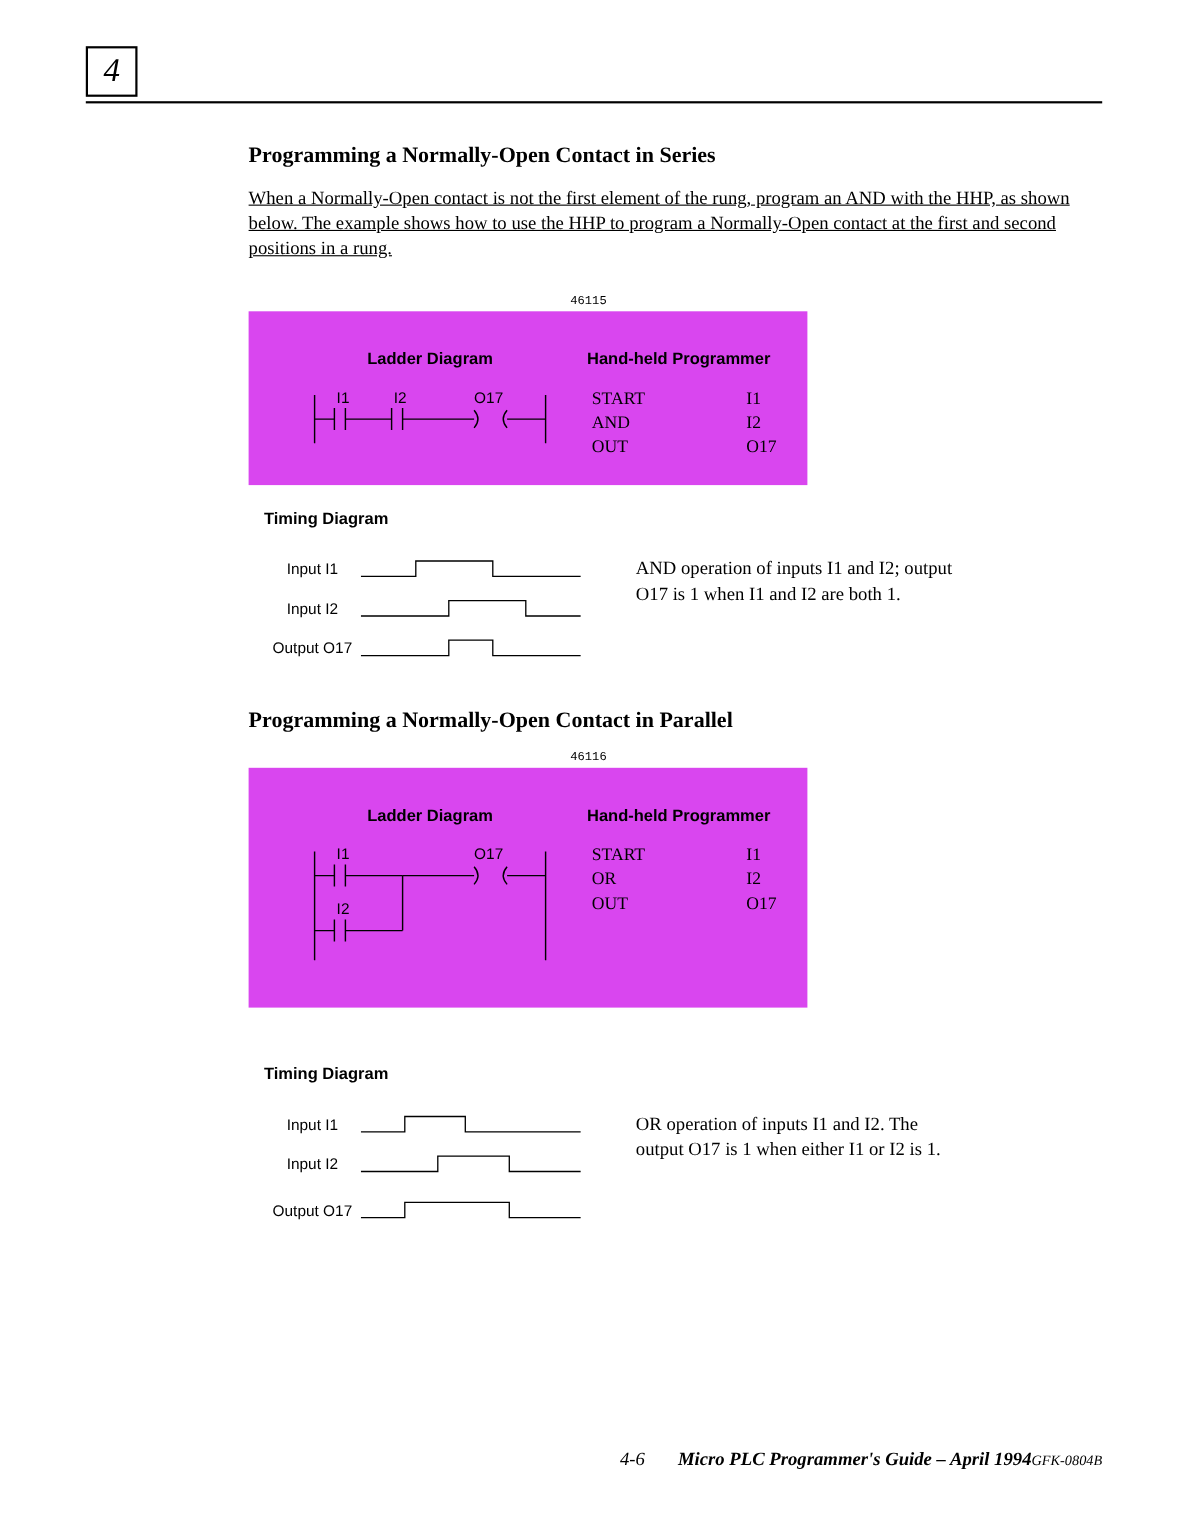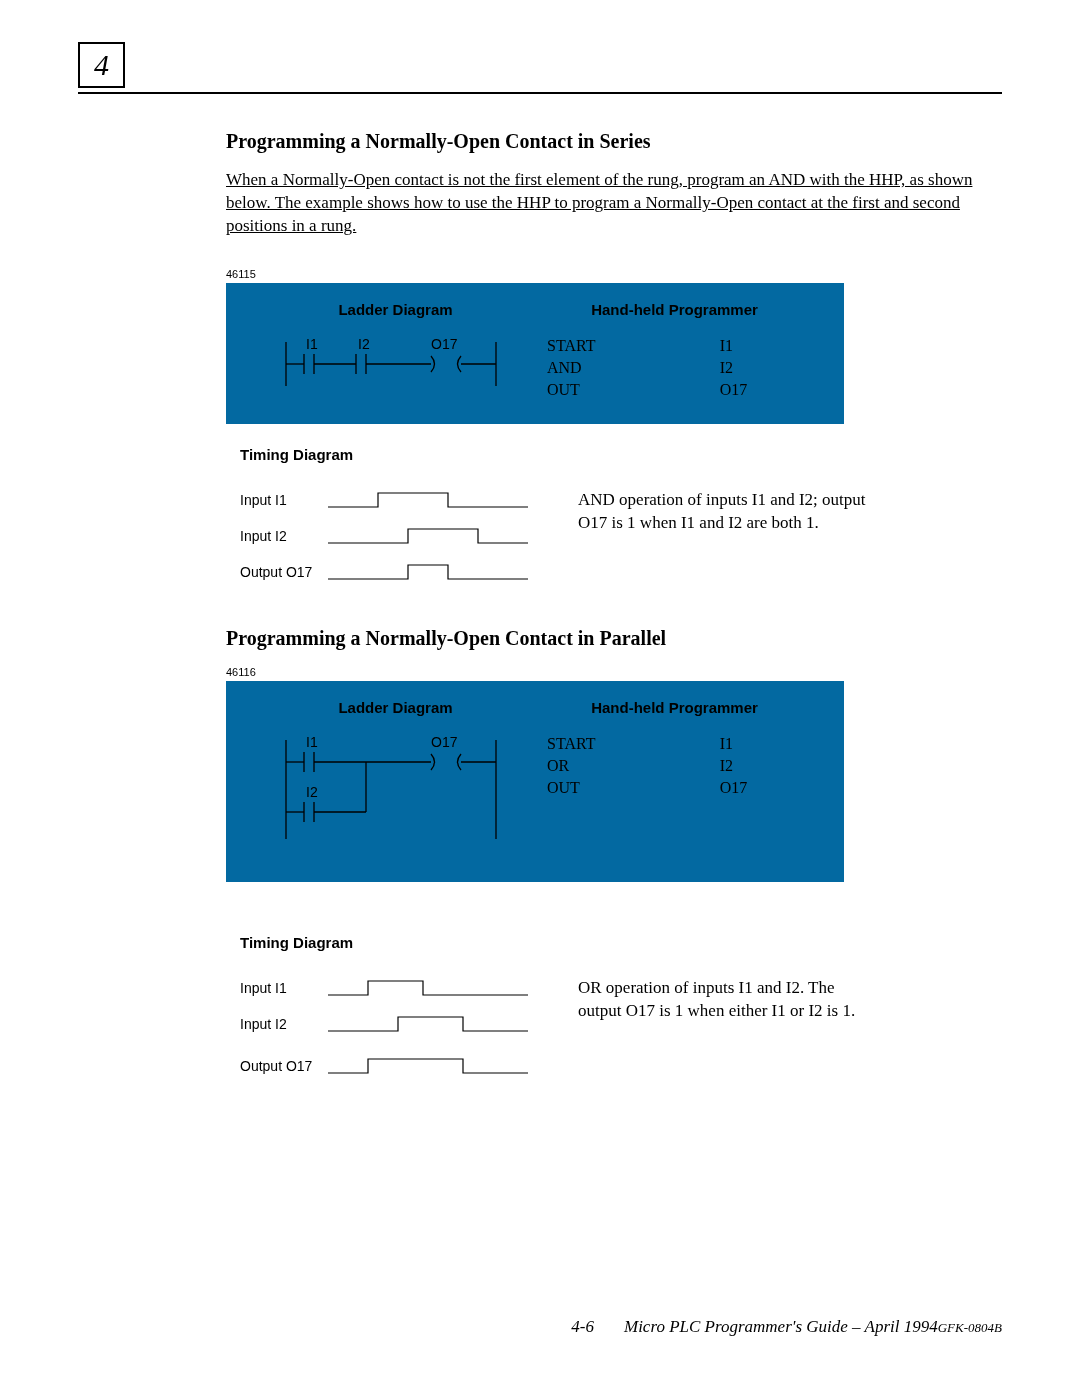--- a/index.html
+++ b/index.html
@@ -42,31 +42,31 @@
     margin: 0 0 16px 0;
   }
   p.body-text {
     font-family: 'Book Antiqua', Palatino, Georgia, serif;
     font-size: 17px;
     line-height: 1.35;
     margin: 0 0 30px 0;
     text-decoration: underline;
   }
   .figure-id {
-    font-family: Liberation Sans, sans-serif;
+    font-family: Liberation Mono, monospace;
     font-size: 11px;
-    text-align: left;
+    text-align: center;
     padding-right: 5px;
     margin-bottom: 3px;
   }
   .gray-panel {
-    background: #0369a1;
-    padding: 18px 30px 22px 30px;
+    background: #d946ef;
+    padding: 35px 30px 22px 30px;
     box-sizing: border-box;
-    width: 618px;
+    width: 508px;
     margin-bottom: 22px;
     display: flex;
   }
   .gray-panel.panel2 { padding-bottom: 40px; }
   .panel-left, .panel-right {
     flex: 1;
   }
   .panel-header {
     font-family: Arial, Helvetica, sans-serif;
     font-weight: bold;
@@ -100,21 +100,21 @@
   }
   .timing-row {
     display: flex;
     align-items: center;
     margin-bottom: 14px;
   }
   .timing-label {
     font-family: Arial, Helvetica, sans-serif;
     font-size: 14px;
     width: 88px;
-    text-align: left;
+    text-align: center;
   }
   .timing-explain {
     position: relative;
   }
   .timing-explain-text {
     position: absolute;
     left: 338px;
     top: 0px;
     font-family: 'Book Antiqua', Palatino, Georgia, serif;
     font-size: 17px;
@@ -133,20 +133,21 @@
   .footer .page-num {
     font-family: 'Times New Roman', serif;
     font-style: italic;
     font-size: 17px;
   }
   .footer .book-title {
     font-family: 'Times New Roman', serif;
     font-style: italic;
     font-size: 17px;
     padding-left: 30px;
+    font-weight: bold;
   }
   .footer .doc-id {
     font-family: 'Times New Roman', serif;
     font-style: italic;
     font-size: 13px;
   }
   svg { display: block; }
   .ladder-label {
     font-family: Arial, Helvetica, sans-serif;
     font-size: 14px;

